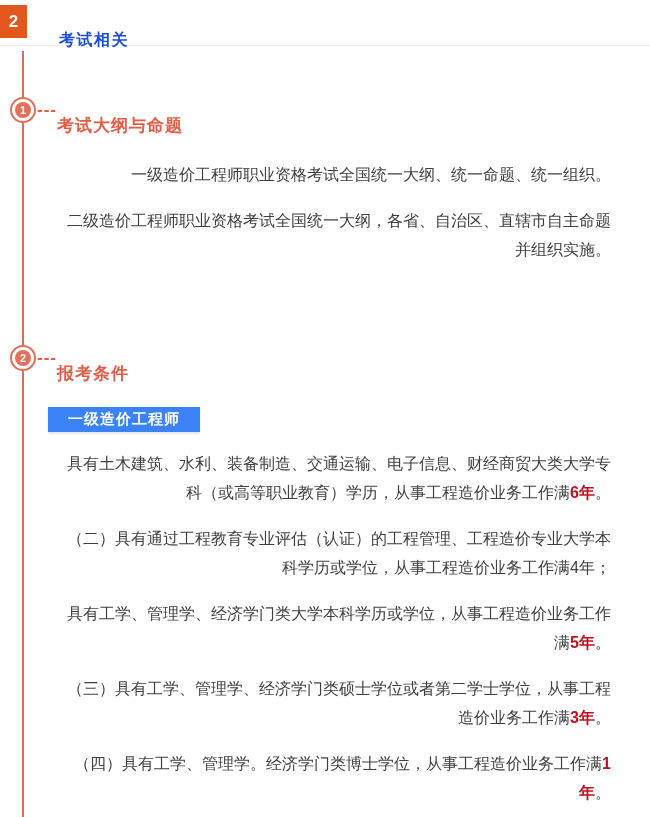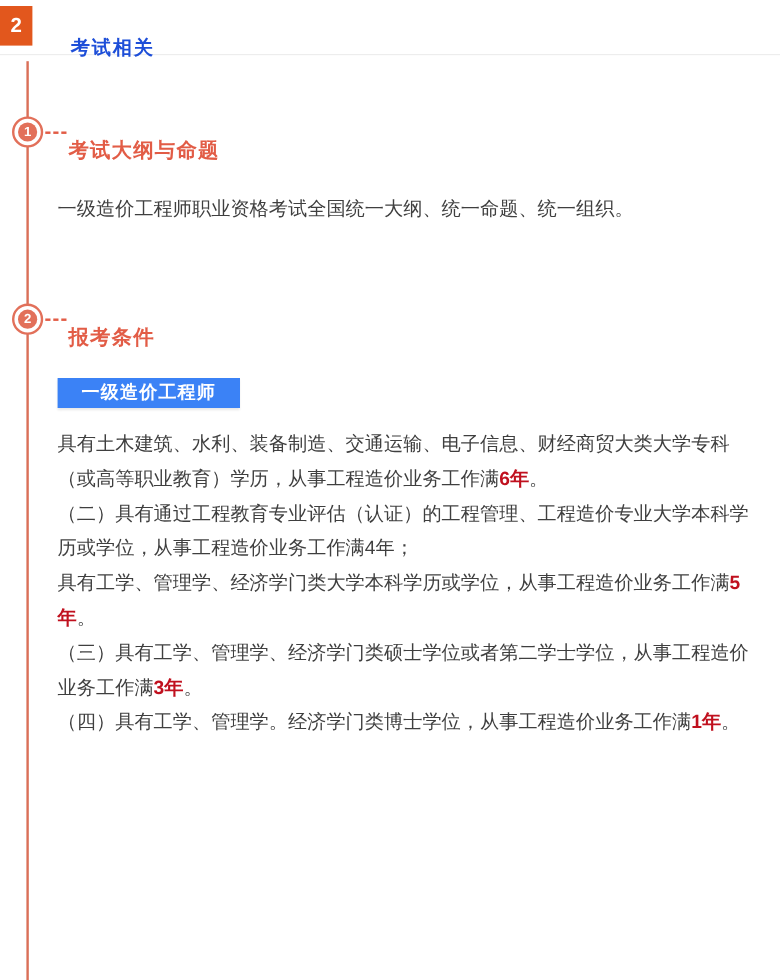--- a/index.html
+++ b/index.html
@@ -42,21 +42,21 @@
     display:inline-block; margin:22px 0 0 48px;
     background:#3b82f6; color:#fff; font-size:15px; font-weight:bold;
     padding:3px 20px; letter-spacing:1px;
     box-shadow:0 2px 2px rgba(0,0,0,0.10);
   }
 
   
   .body-text { width:580px; margin-left:48px; font-size:16px; line-height:29px; color:#3f3f3f; }
   .body-1 { margin-top:23px; }
   .body-2 { margin-top:16px; }
-  .body-text p { margin:0; }
+  .body-text p { margin:17px;text-align:right; }
   .seg-red { color:#c0101e; font-weight:bold; }
 </style>
 </head>
 <body>
 
 <div class="page">
 
   <header class="page-header">
     <div class="num-box">2</div>
     <h1 class="page-title">考试相关</h1>
@@ -68,20 +68,21 @@
     <section>
       <div class="sec-head sec-head-1">
         <span class="circle">
           <span class="circle-inner">1</span>
         </span>
         <span class="dashes">---</span>
         <span class="sec-title">考试大纲与命题</span>
       </div>
       <div class="body-text body-1">
         <p><span>一级造价工程师职业资格考试全国统一大纲、统一命题、统一组织。</span></p>
+        <p><span>二级造价工程师职业资格考试全国统一大纲，各省、自治区、直辖市自主命题并组织实施。</span></p>
       </div>
     </section>
 
     <section>
       <div class="sec-head sec-head-2">
         <span class="circle">
           <span class="circle-inner">2</span>
         </span>
         <span class="dashes">---</span>
         <span class="sec-title">报考条件</span>

